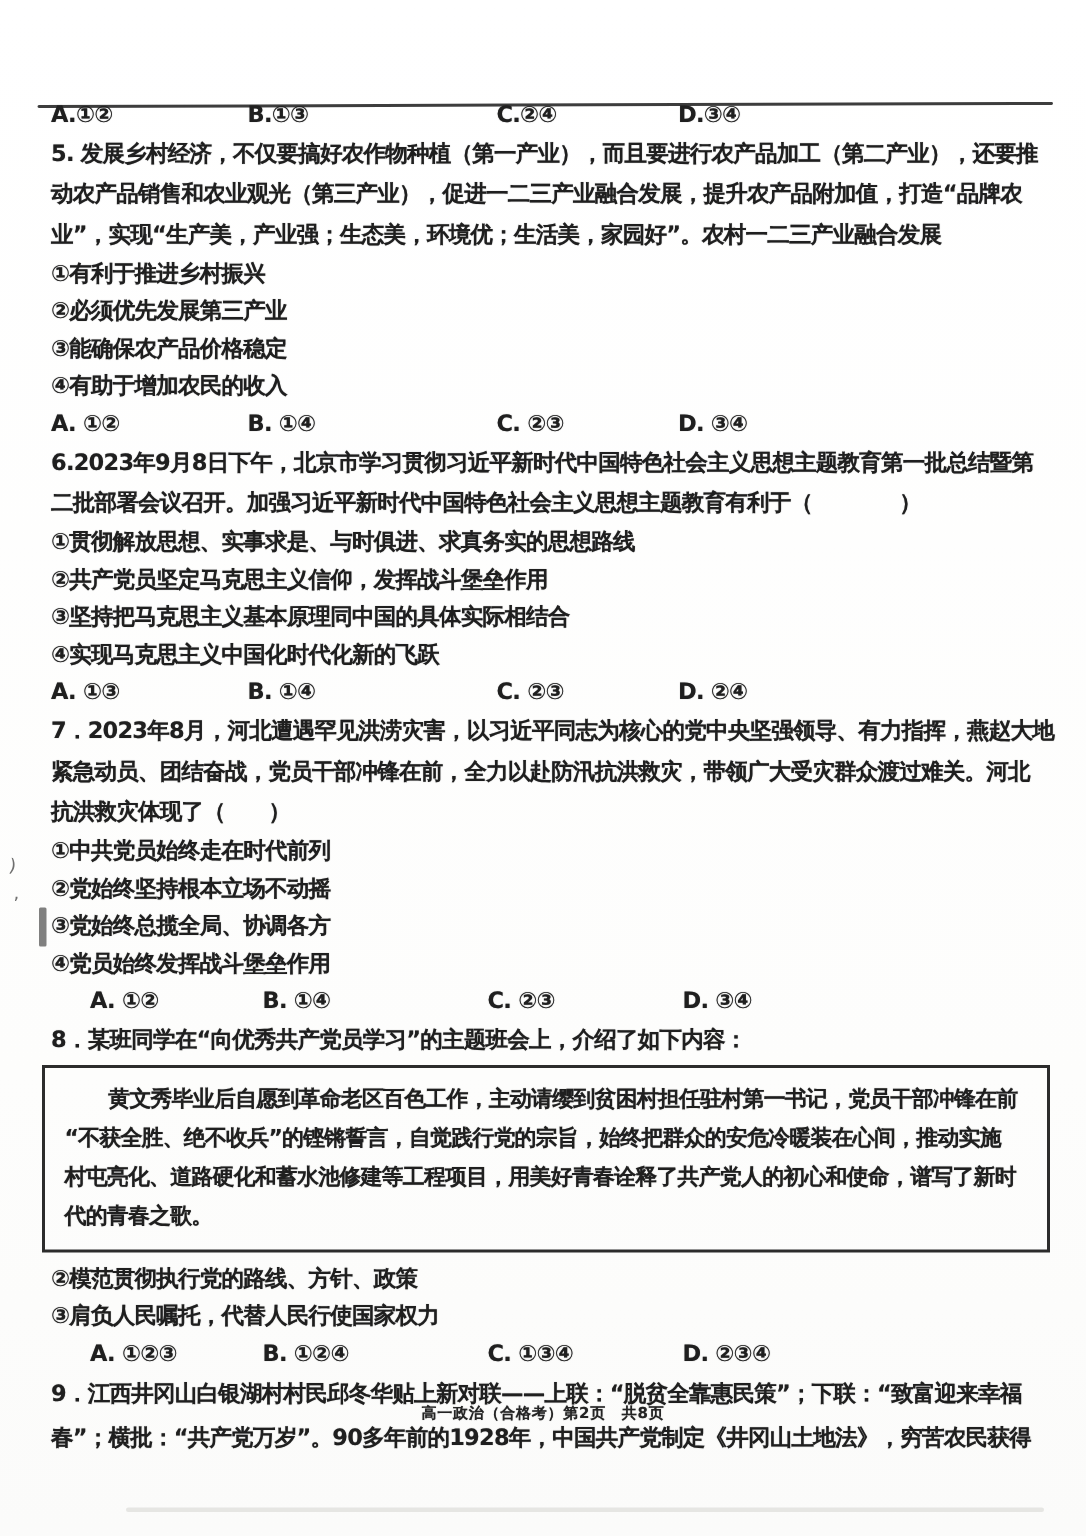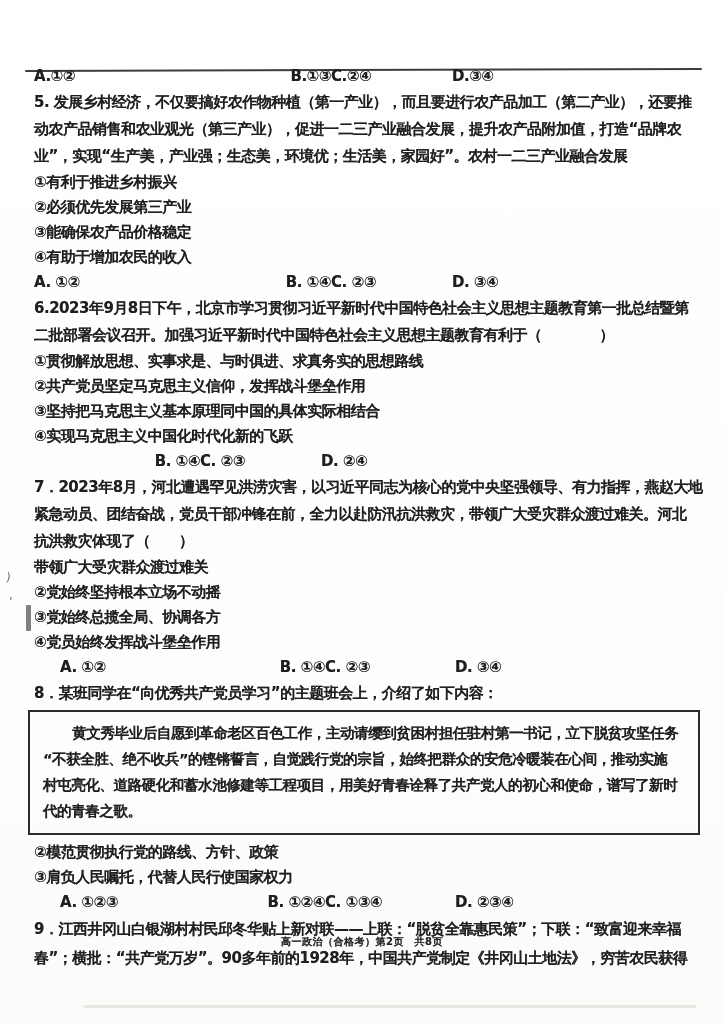--- a/index.html
+++ b/index.html
@@ -24,21 +24,21 @@
   .content {
     position:absolute; top:64px; left:34px; width:664px;
     font-size:15px; font-weight:700; letter-spacing:-0.5px;
     line-height:27px;
     text-shadow:0 0 0.6px rgba(25,25,25,0.55);
   }
   .para > div { white-space:nowrap; }
   .row { white-space:nowrap; line-height:25px; }
   .opts { display:flex; white-space:nowrap; line-height:25px; }
   .opts .o1 { width:131px; }
-  .opts .o2 { width:166px;text-align:right; }
+  .opts .o2 { width:166px; }
   .opts .o3 { width:121px; }
   .opts.ind { padding-left:26px; }
   .opts.ind .o1 { width:115px; }
   .opts.ind .o2 { width:150px; }
   .opts.ind .o3 { width:130px; }
   .cols { display:flex; white-space:nowrap; line-height:25px;flex-direction:column; }
   .cols .l5 { width:206px; }
   .cols .l7 { width:253px; }
   .cols .l8 { width:291px; }
   .qpara { line-height:27px; }
@@ -122,48 +122,49 @@
 
     <div class="para qpara">
       <div>6.2023年9月8日下午，北京市学习贯彻习近平新时代中国特色社会主义思想主题教育第一批总结暨第</div>
       <div>二批部署会议召开。加强习近平新时代中国特色社会主义思想主题教育有利于（　　　　）</div>
     </div>
     <div class="row">①贯彻解放思想、实事求是、与时俱进、求真务实的思想路线</div>
     <div class="row">②共产党员坚定马克思主义信仰，发挥战斗堡垒作用</div>
     <div class="row">③坚持把马克思主义基本原理同中国的具体实际相结合</div>
     <div class="row">④实现马克思主义中国化时代化新的飞跃</div>
     <div class="opts">
+      <span class="o1">A. ①③</span>
       <span class="o2">B. ①④</span>
       <span class="o3">C. ②③</span>
       <span class="o4">D. ②④</span>
     </div>
 
     <div class="para qpara">
       <div>7．2023年8月，河北遭遇罕见洪涝灾害，以习近平同志为核心的党中央坚强领导、有力指挥，燕赵大地</div>
       <div>紧急动员、团结奋战，党员干部冲锋在前，全力以赴防汛抗洪救灾，带领广大受灾群众渡过难关。河北</div>
       <div>抗洪救灾体现了（　　）</div>
     </div>
     <div class="cols">
-      <span class="l7">带领广大受灾群众渡过难关</span>
+      <span class="l7">①中共党员始终走在时代前列</span>
       <span>②党始终坚持根本立场不动摇</span>
     </div>
     <div class="cols">
       <span class="l7">③党始终总揽全局、协调各方</span>
       <span>④党员始终发挥战斗堡垒作用</span>
     </div>
     <div class="opts ind">
       <span class="o1">A. ①②</span>
       <span class="o2">B. ①④</span>
       <span class="o3">C. ②③</span>
       <span class="o4">D. ③④</span>
     </div>
 
     <div class="row qpara">8．某班同学在“向优秀共产党员学习”的主题班会上，介绍了如下内容：</div>
     <div class="excerpt-box">
-      <div class="indent">黄文秀毕业后自愿到革命老区百色工作，主动请缨到贫困村担任驻村第一书记，立下脱贫攻坚任务</div>
+      <div class="indent">黄文秀毕业后自愿到革命老区百色工作，主动请缨到贫困村担任驻村第一书记，党员干部冲锋在前</div>
       <div>“不获全胜、绝不收兵”的铿锵誓言，自觉践行党的宗旨，始终把群众的安危冷暖装在心间，推动实施</div>
       <div>村屯亮化、道路硬化和蓄水池修建等工程项目，用美好青春诠释了共产党人的初心和使命，谱写了新时</div>
       <div>代的青春之歌。</div>
     </div>
     <div class="cols">
       <span>②模范贯彻执行党的路线、方针、政策</span>
     </div>
     <div class="cols">
       <span class="l8">③肩负人民嘱托，代替人民行使国家权力</span>
     </div>

